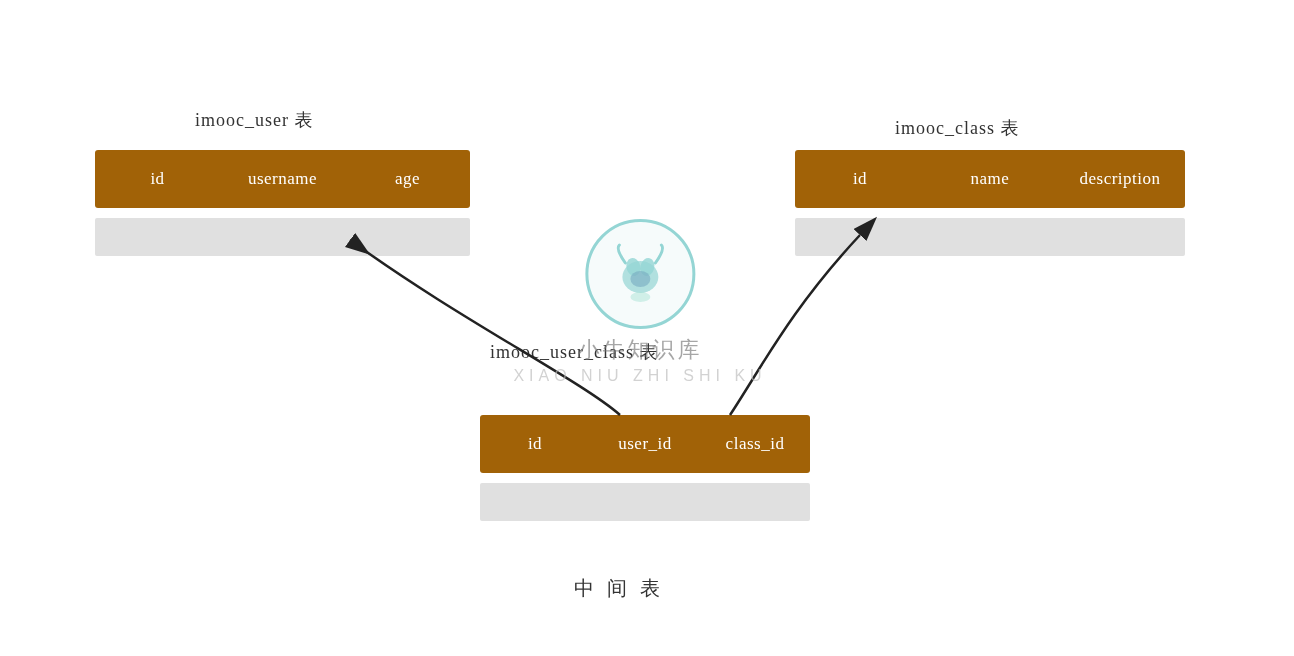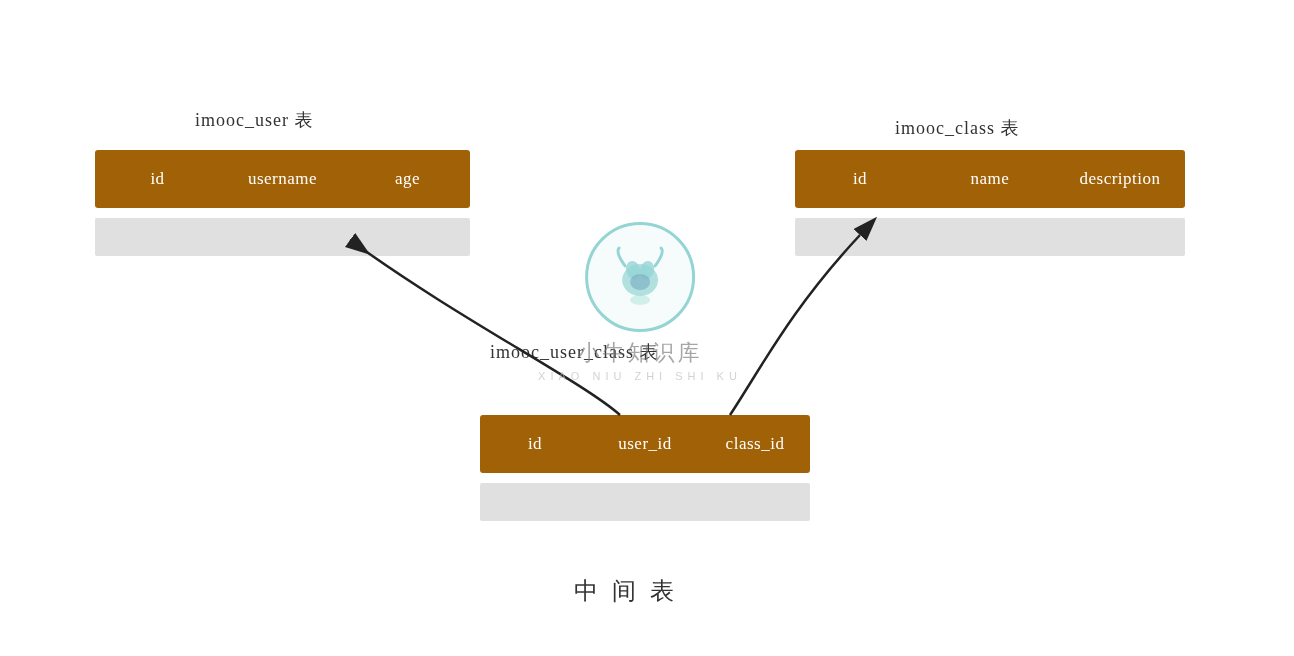--- a/index.html
+++ b/index.html
@@ -74,21 +74,21 @@
       transform: translate(-50%, -50%);
       display: flex;
       flex-direction: column;
       align-items: center;
       opacity: 0.65;
       pointer-events: none;
     }
 
     .zhongjian-label {
       position: absolute;
-      font-size: 24px;
+      font-size: 20px;
       color: #333;
       letter-spacing: 4px;
       text-align: center;
     }
   </style>
 </head>
 <body>
 
 <div class="diagram-container">
 
@@ -156,19 +156,19 @@
 
           <path d="M20 24 Q10 10 14 6" stroke="#5bbfbe" stroke-width="3" fill="none" stroke-linecap="round"></path>
           <path d="M50 24 Q60 10 56 6" stroke="#5bbfbe" stroke-width="3" fill="none" stroke-linecap="round"></path>
 
           <ellipse cx="35" cy="58" rx="10" ry="5" fill="#7dd4c0" opacity="0.5"></ellipse>
         </svg>
       </div>
       <div style="font-size: 22px; color: #777; letter-spacing: 3px; font-family: sans-serif; display: flex; gap: 4px;">
         <span>小牛知识库</span>
       </div>
-      <div style="font-size: 11px; color: #bbb; letter-spacing: 5px; font-family: sans-serif; margin-top: 2px;">
+      <div style="font-size: 16px; color: #bbb; letter-spacing: 5px; font-family: sans-serif; margin-top: 2px;">
         <span>XIAO NIU ZHI SHI KU</span>
       </div>
     </div>
   </div>
 
 </div>
 
 </body></html>

